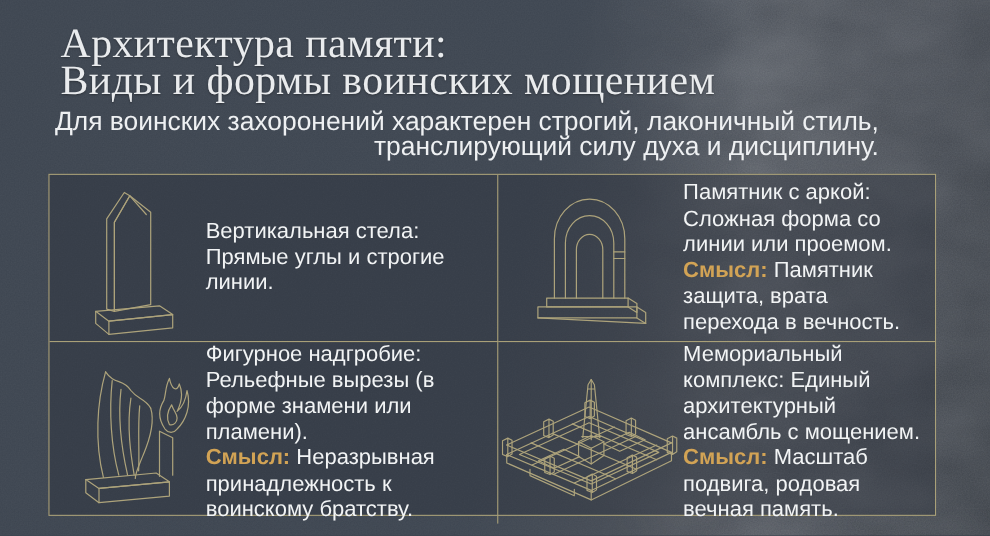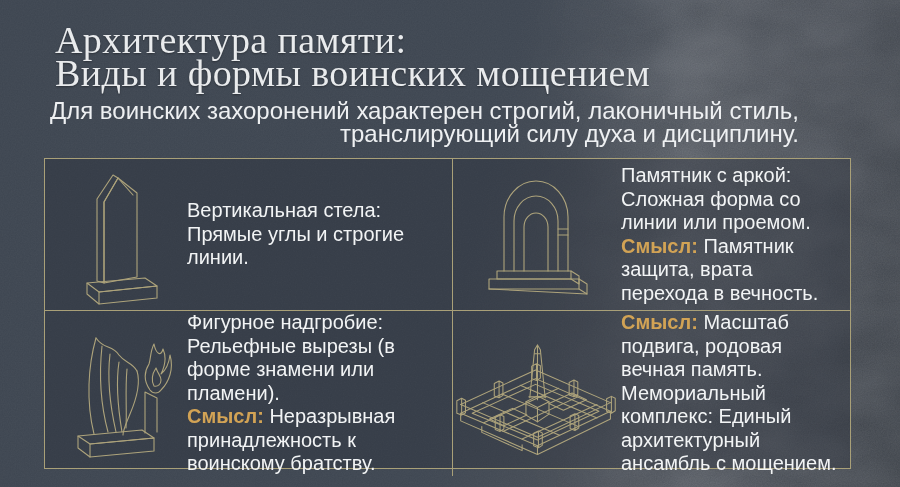--- a/index.html
+++ b/index.html
@@ -205,20 +205,20 @@
               <path d="M100,76 L100,89 L88,97"></path>
               <path d="M80,72 L85,22 L88,17 L91,22 L96,72"></path>
               <path d="M88,17 L88,74"></path>
               <path d="M85,26 L91,26"></path>
               <path d="M79,71 L97,71"></path>
               <path d="M30,102 L30,108 L72,127 L72,121"></path>
             </g>
           </svg>
         </div>
         <div class="txt">
+          <p>Мемориальный комплекс: Единый архитектурный ансамбль с мощением.</p>
           <p><span class="gold">Смысл:</span> <span>Масштаб подвига, родовая вечная память.</span></p>
-          <p>Мемориальный комплекс: Единый архитектурный ансамбль с мощением.</p>
         </div>
       </div>
 
     </section>
   </div>
 </div>
 
 </body></html>

